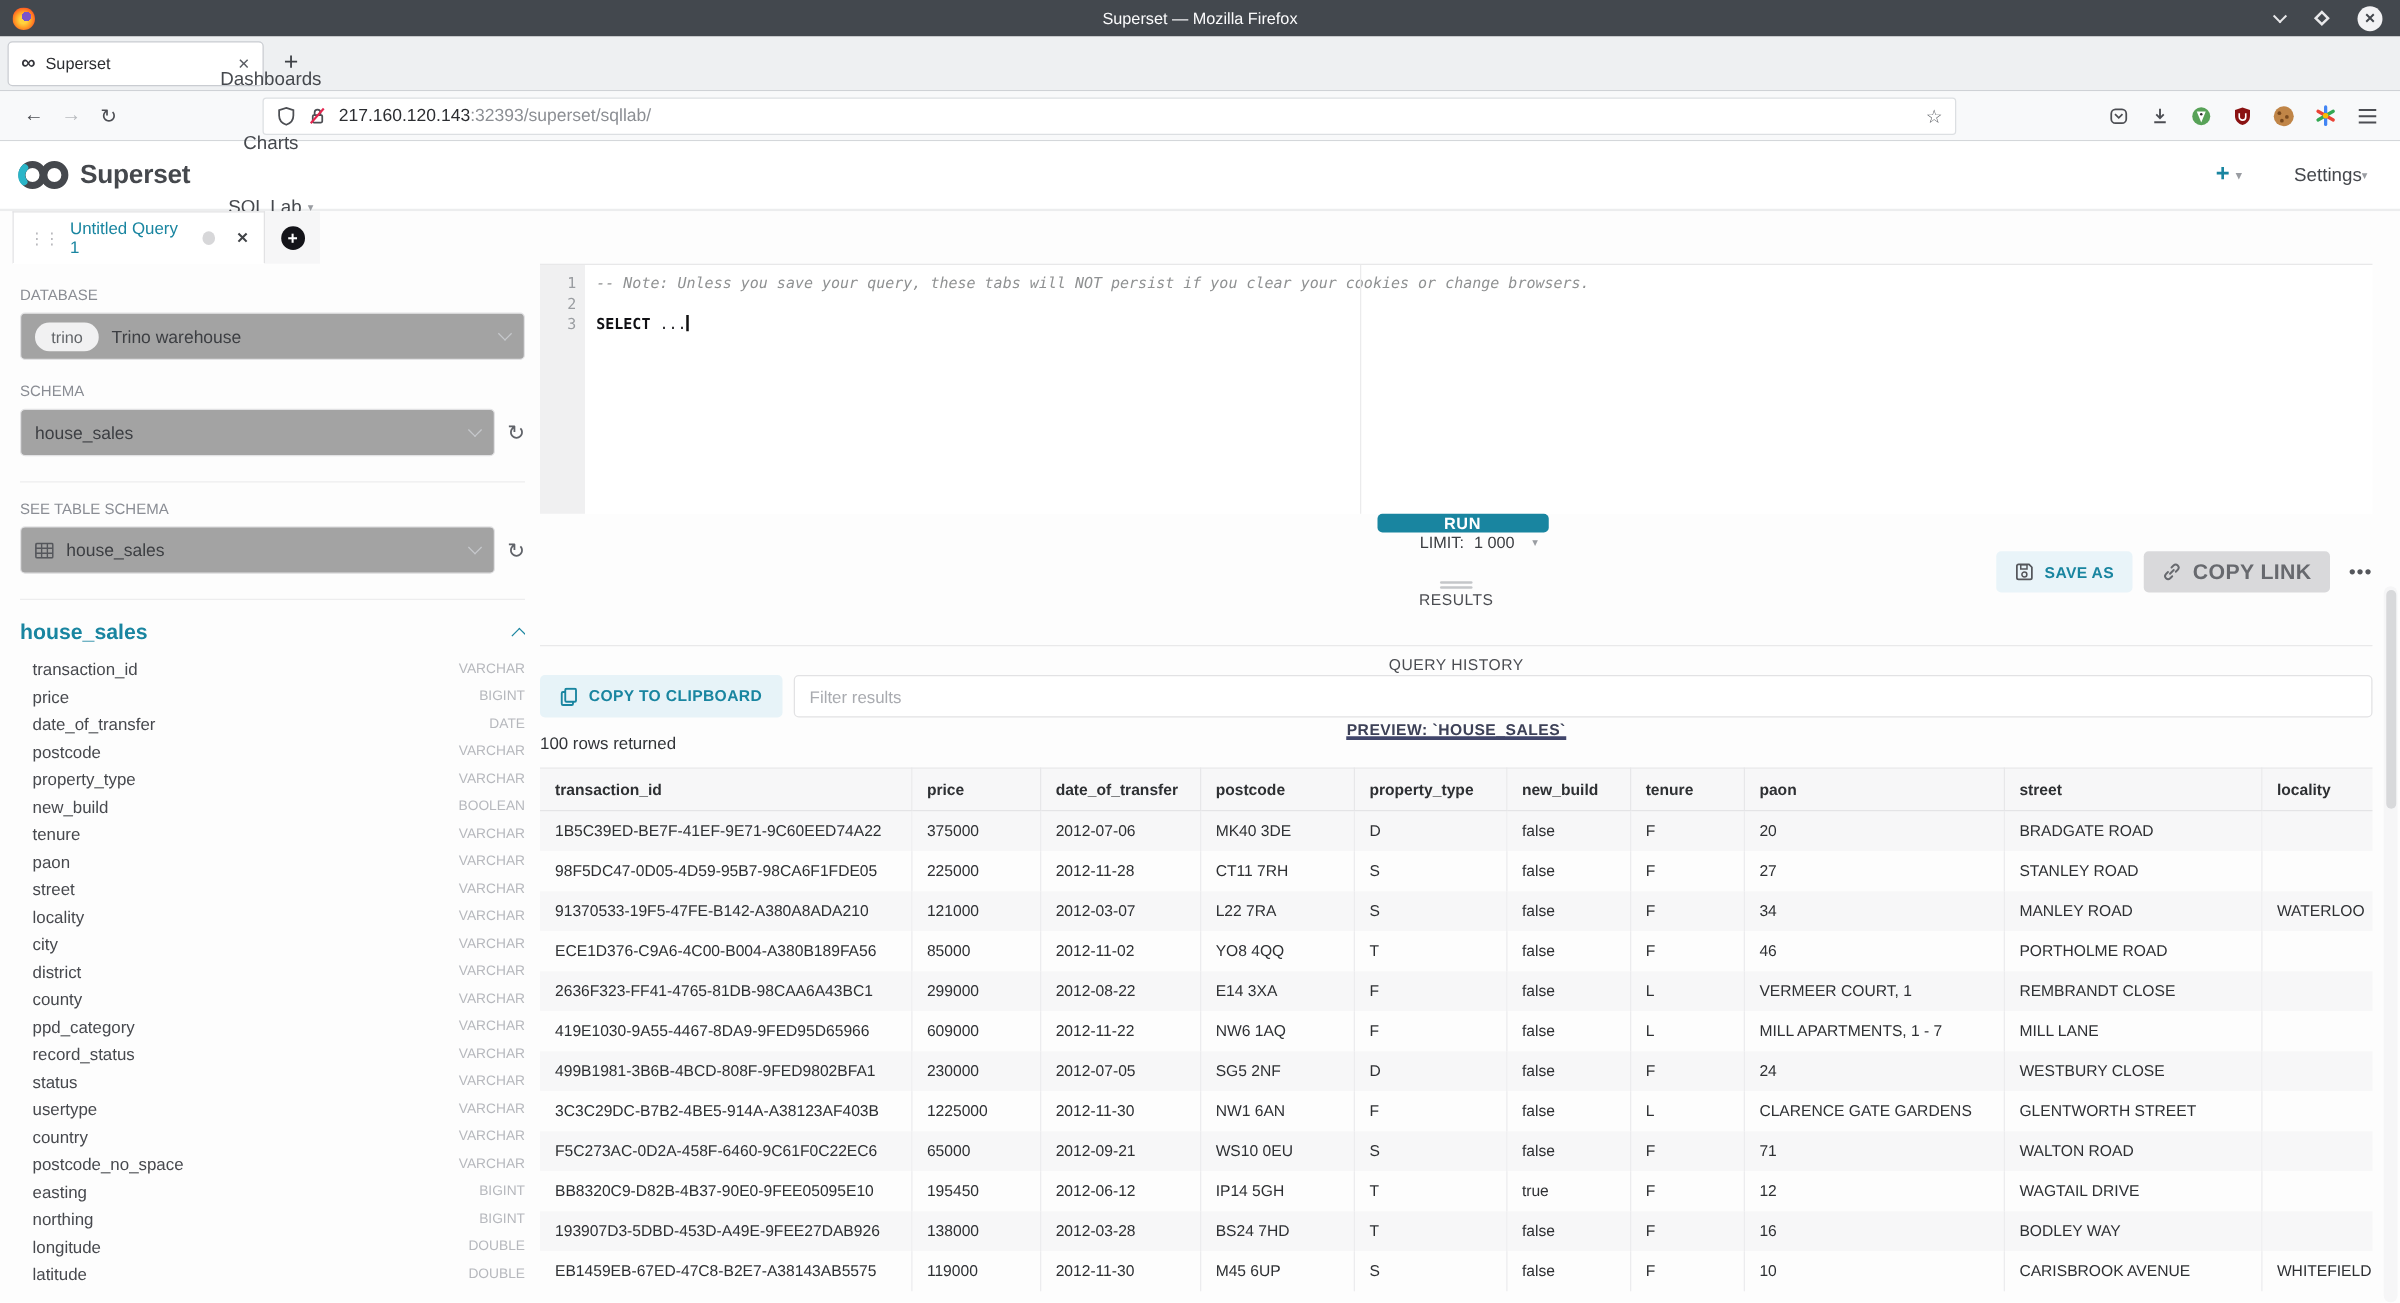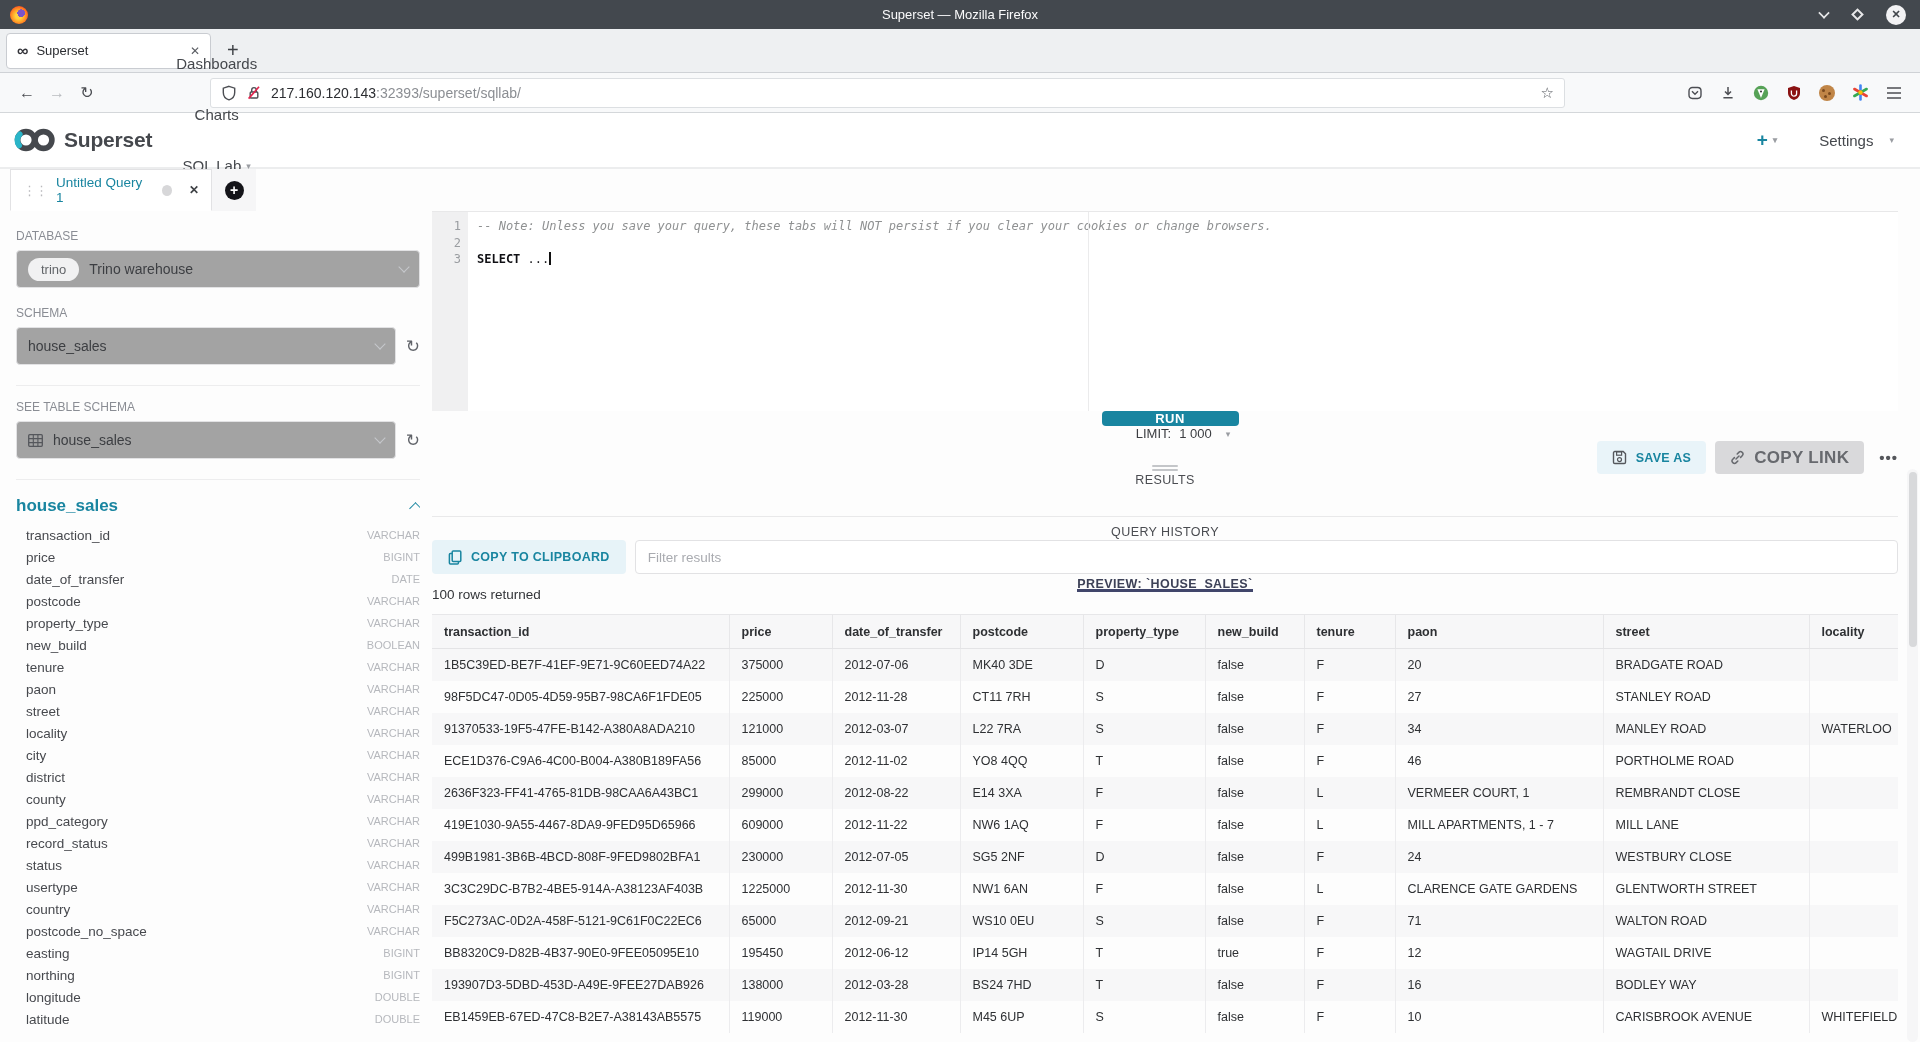--- a/index.html
+++ b/index.html
@@ -44,21 +44,21 @@
   .cookie i:nth-child(1){left:3px;top:4px}.cookie i:nth-child(2){left:9px;top:7px}.cookie i:nth-child(3){left:5px;top:10px}
 
   
   .sp-navbar{height:56px;background:#fff;border-bottom:2px solid #ecedee;display:flex;align-items:center;padding:0 14px 0 12px;}
   .sp-brand{font-size:21px;font-weight:700;color:#45484d;margin-left:6px;letter-spacing:-.2px;}
   .sp-links{display:flex;gap:34px;margin-left:24px;align-items:center;flex-direction:column;}
   .sp-link{font-size:15px;color:#45484d;display:flex;align-items:center;gap:5px;}
   .caret{font-size:9px;color:#9a9da2;}
   .sp-right{margin-left:auto;display:flex;align-items:center;gap:42px;padding-right:12px;}
   .sp-add{display:flex;align-items:center;gap:5px;font-size:19px;font-weight:700;color:#1985a0;}
-  .sp-settings{display:flex;align-items:center;gap:16px;font-size:15px;color:#45484d;}
+  .sp-settings{display:flex;align-items:center;gap:0;font-size:15px;color:#45484d;}
 
   
   .workspace{position:absolute;top:169px;left:0;right:0;bottom:0;background:#fdfdfd;}
   .qtabs{height:42px;display:flex;align-items:stretch;}
   .qtab{margin-left:10px;width:202px;background:#fff;border:1px solid #e2e2e4;border-bottom:1px solid #fff;
     display:flex;align-items:center;padding:0 12px;gap:9px;}
   .qtab-drag{color:#b9b9bd;font-size:13px;letter-spacing:-1px;}
   .qtab-label{color:#1985a0;font-size:13.5px;}
   .qtab-dot{width:11px;height:11px;border-radius:50%;background:#d7d7d9;margin-left:4px;}
   .qtab-close{margin-left:8px;color:#3f4246;font-size:12px;font-weight:700;}
@@ -602,21 +602,21 @@
               <td>2012-11-30</td>
               <td>NW1 6AN</td>
               <td>F</td>
               <td>false</td>
               <td>L</td>
               <td>CLARENCE GATE GARDENS</td>
               <td>GLENTWORTH STREET</td>
               <td></td>
             </tr>
             <tr>
-              <td>F5C273AC-0D2A-458F-5121-9C61F0C22EC6</td>
+              <td>F5C273AC-0D2A-458F-6460-9C61F0C22EC6</td>
               <td>65000</td>
               <td>2012-09-21</td>
               <td>WS10 0EU</td>
               <td>S</td>
               <td>false</td>
               <td>F</td>
               <td>71</td>
               <td>WALTON ROAD</td>
               <td></td>
             </tr>

